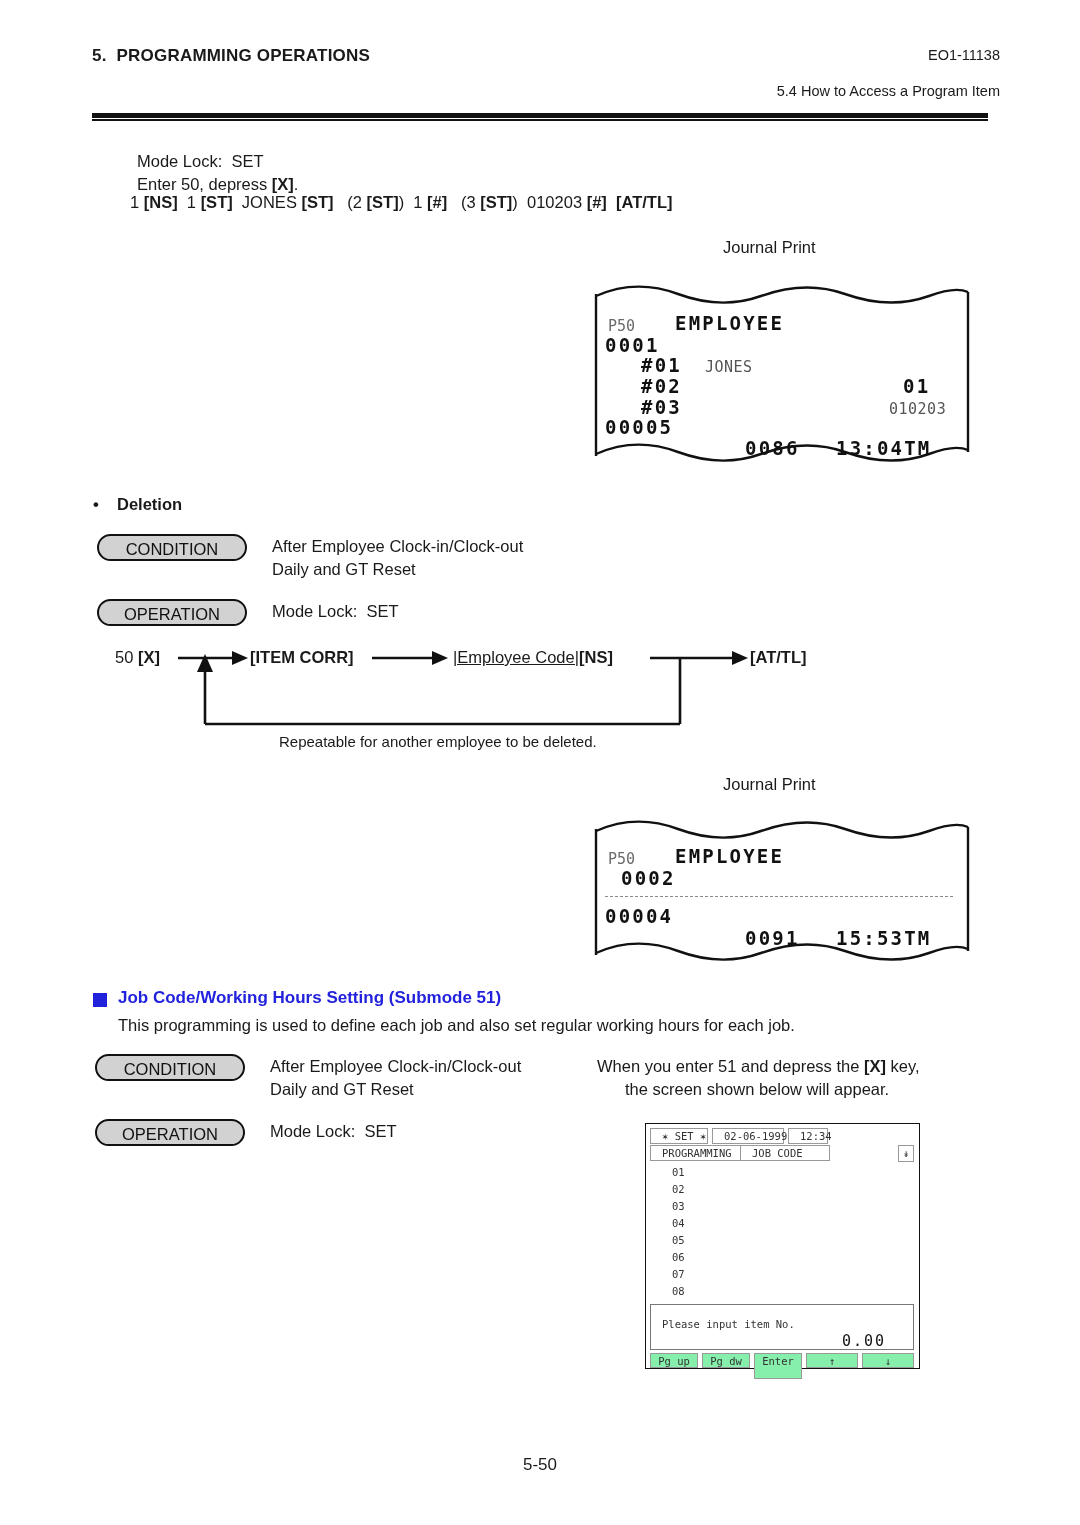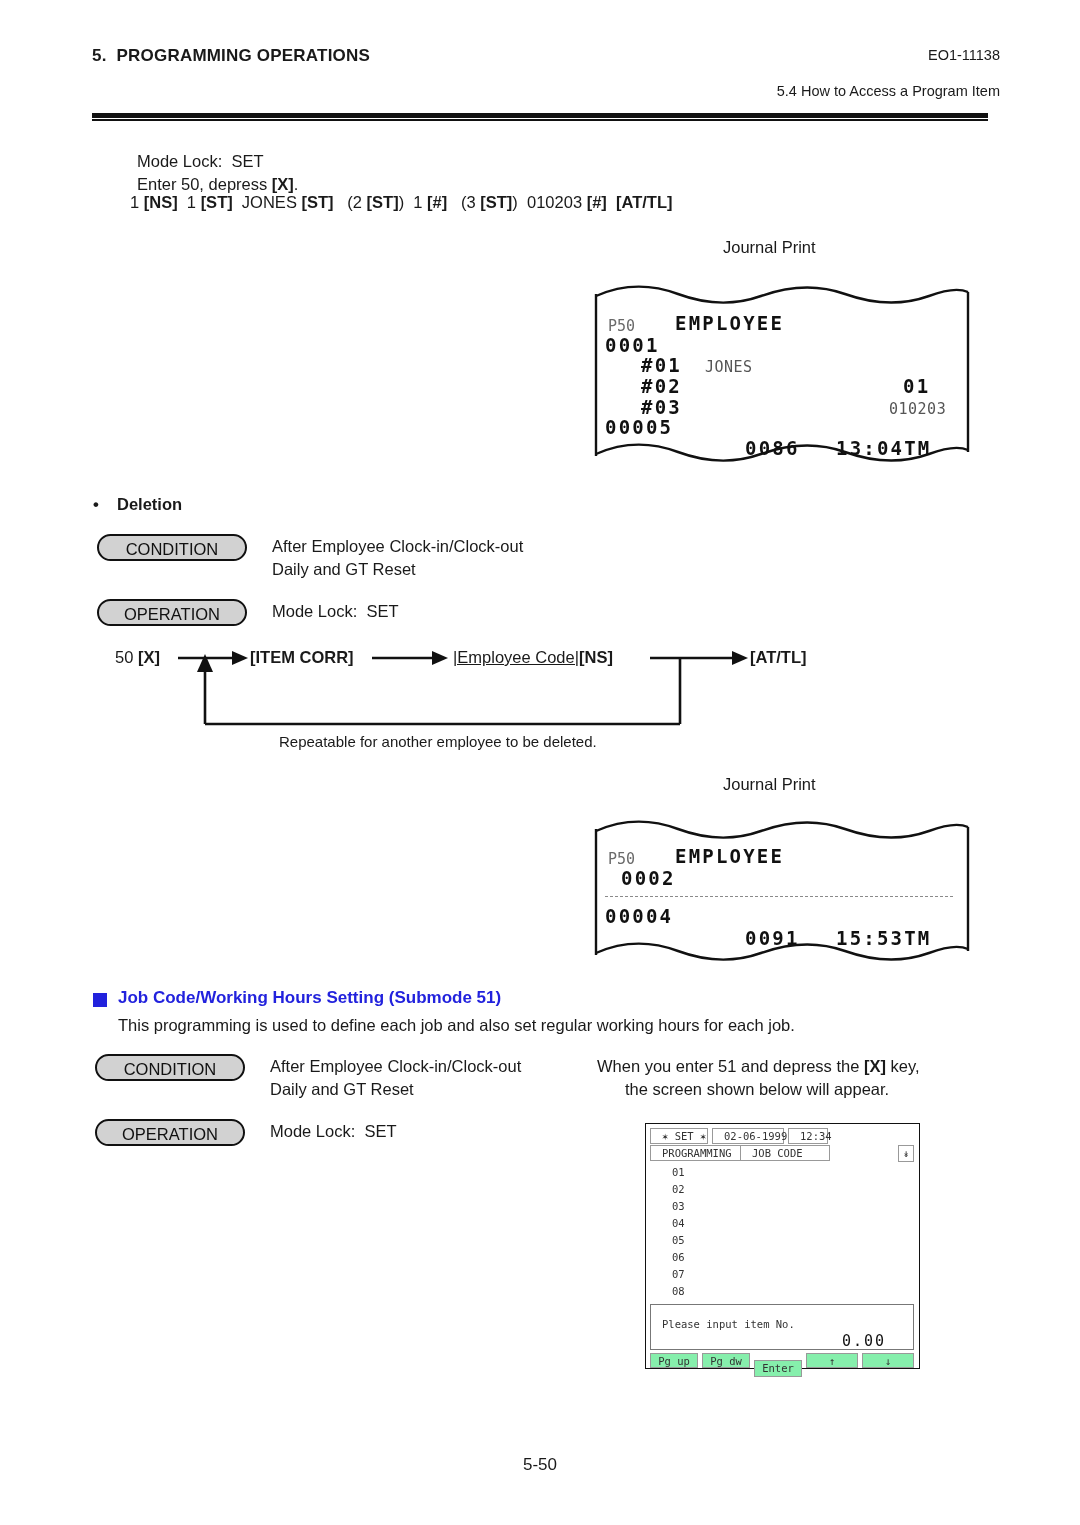--- a/index.html
+++ b/index.html
@@ -199,18 +199,18 @@
   <div class="plain" style="left:26px; top:127px;">06</div>
   <div class="plain" style="left:26px; top:144px;">07</div>
   <div class="plain" style="left:26px; top:161px;">08</div>
 
   <div class="panel" style="left:4px; top:180px; width:264px; height:46px;"></div>
   <div class="plain" style="left:16px; top:194px;text-align:right;">Please input item No.</div>
   <div class="plain" style="left:196px; top:208px; font-size:15px; letter-spacing:2px; color:#111;">0.00</div>
 
   <div class="fkey" style="left:4px; top:229px; width:48px; height:15px;">Pg up</div>
   <div class="fkey" style="left:56px; top:229px; width:48px; height:15px;">Pg dw</div>
-  <div class="fkey" style="left:108px; top:236px; width:48px; height:17px;">Enter</div>
+  <div class="fkey" style="left:108px; top:229px; width:48px; height:26px;">Enter</div>
   <div class="fkey" style="left:160px; top:229px; width:52px; height:15px;">↑</div>
   <div class="fkey" style="left:216px; top:229px; width:52px; height:15px;">↓</div>
 </div>
 
 <div class="abs" id="pagenum">5-50</div>
 
 </body></html>

